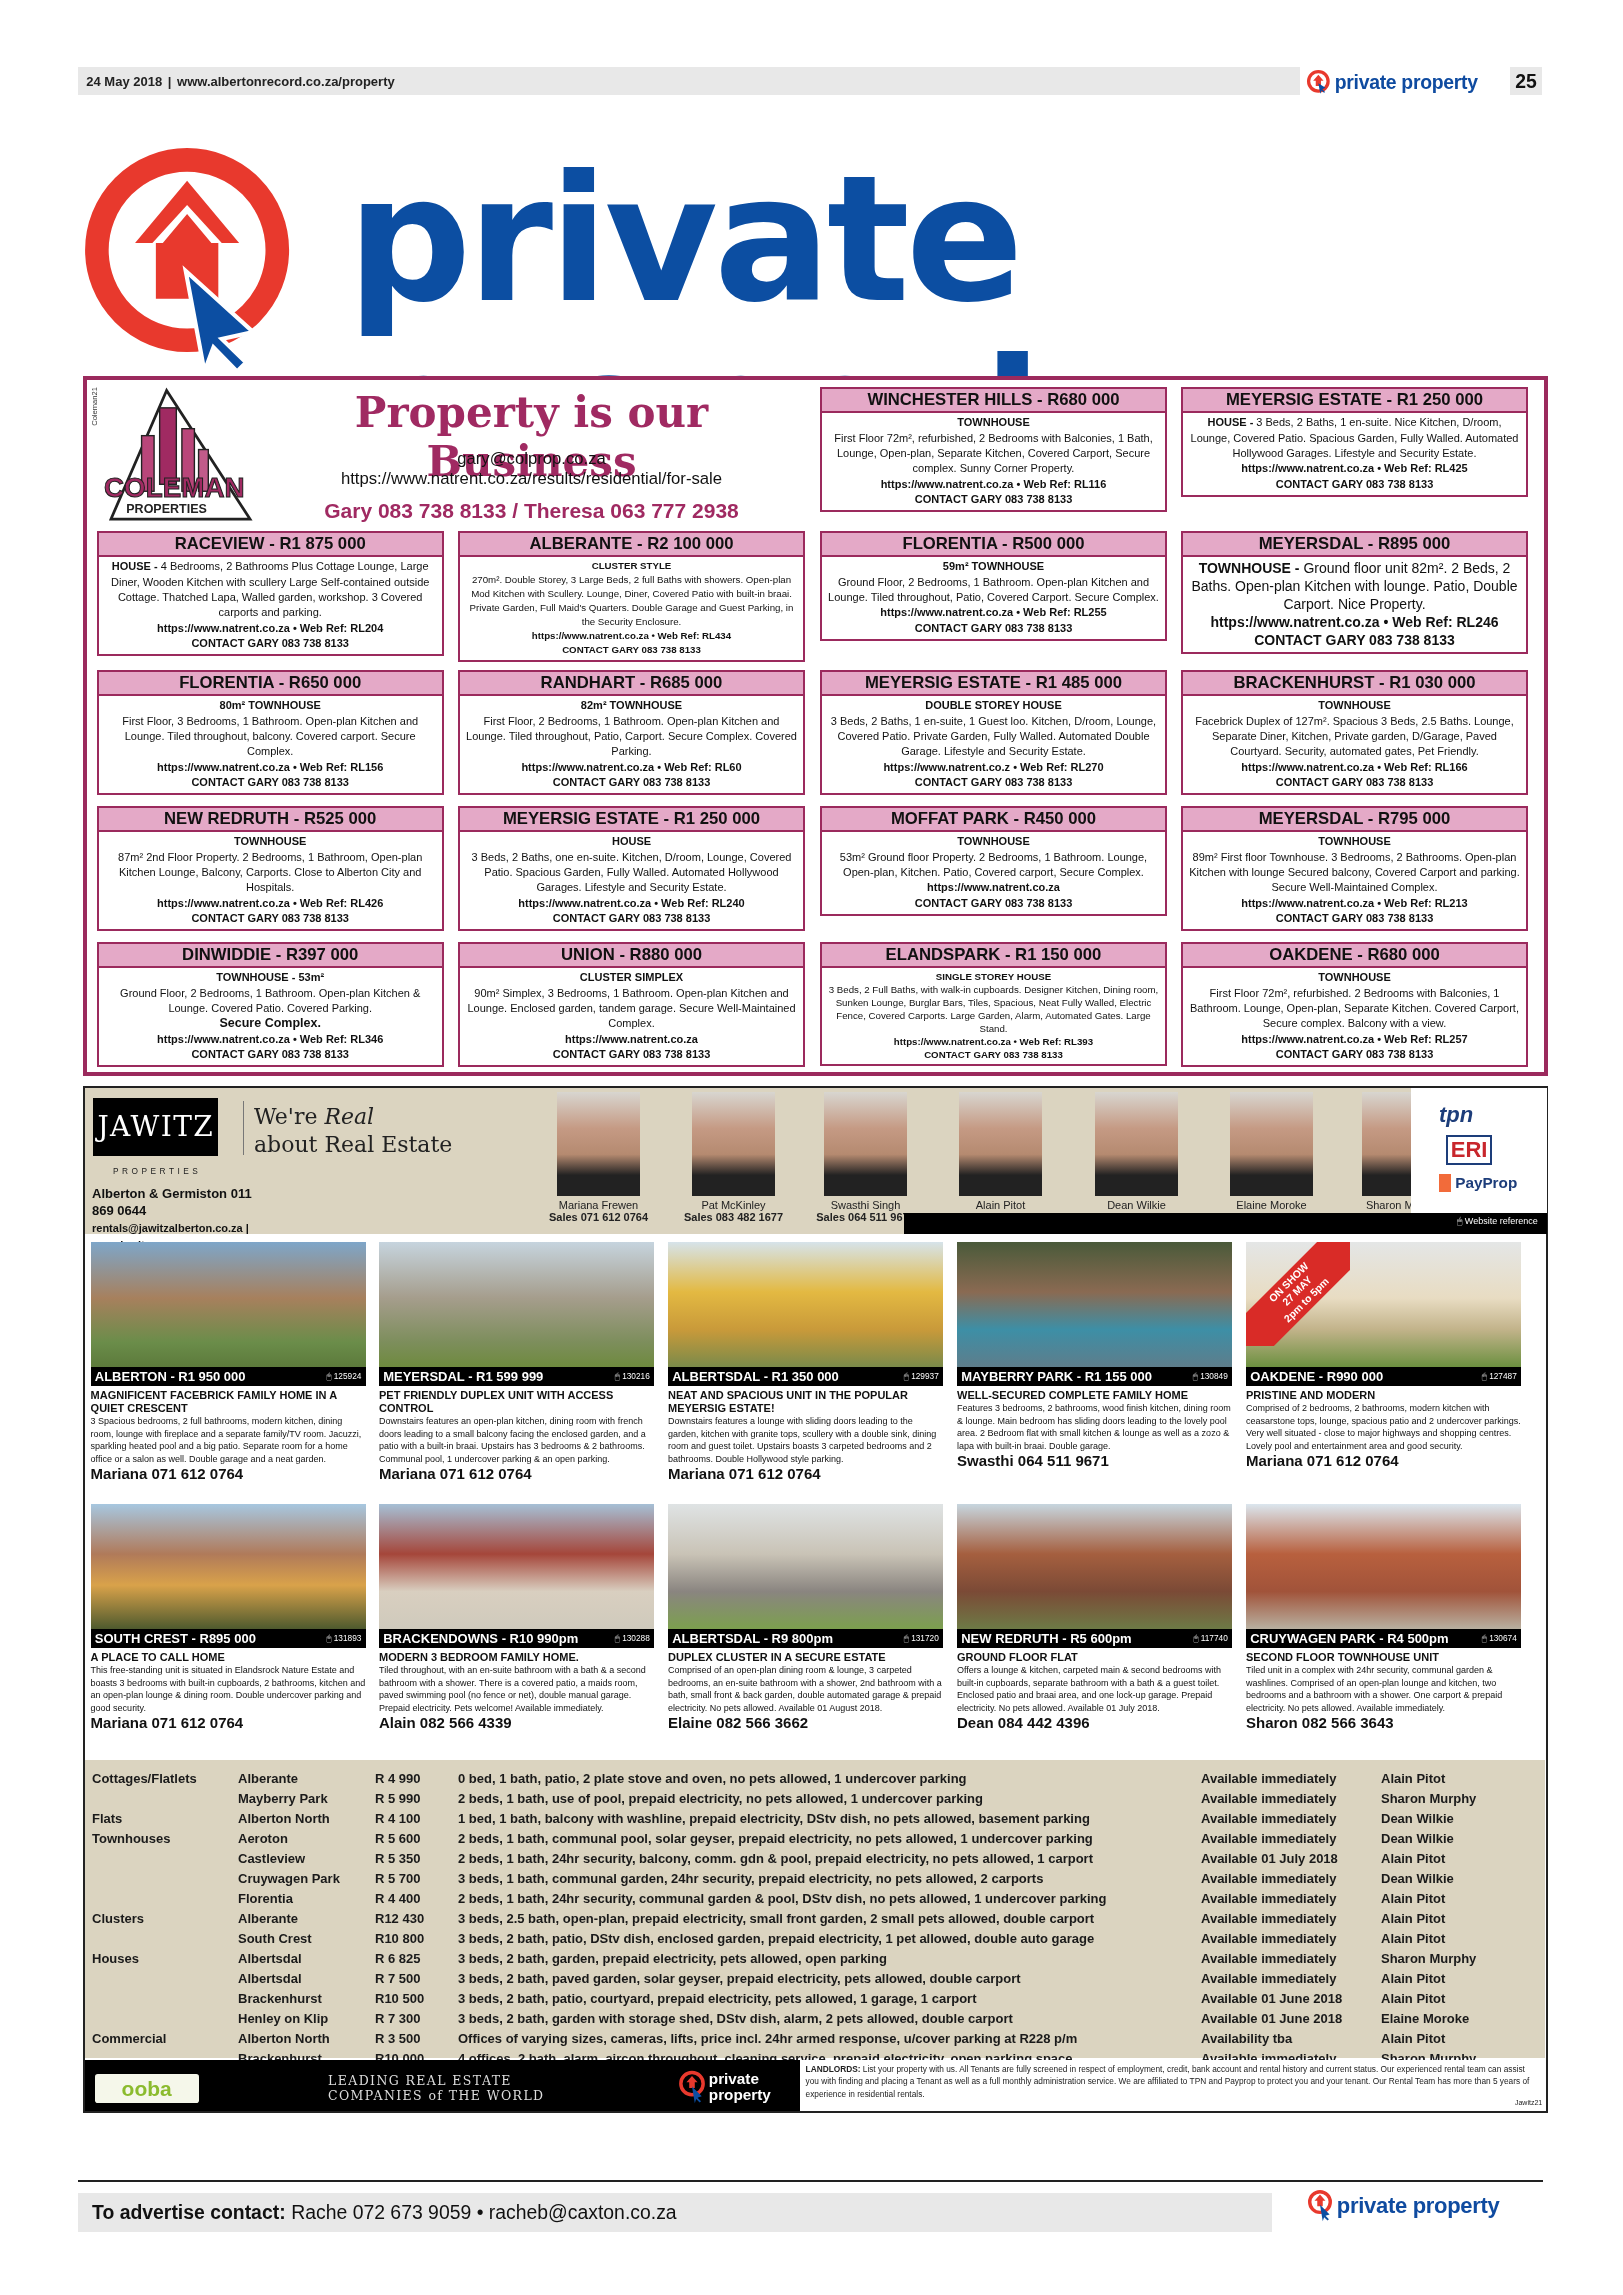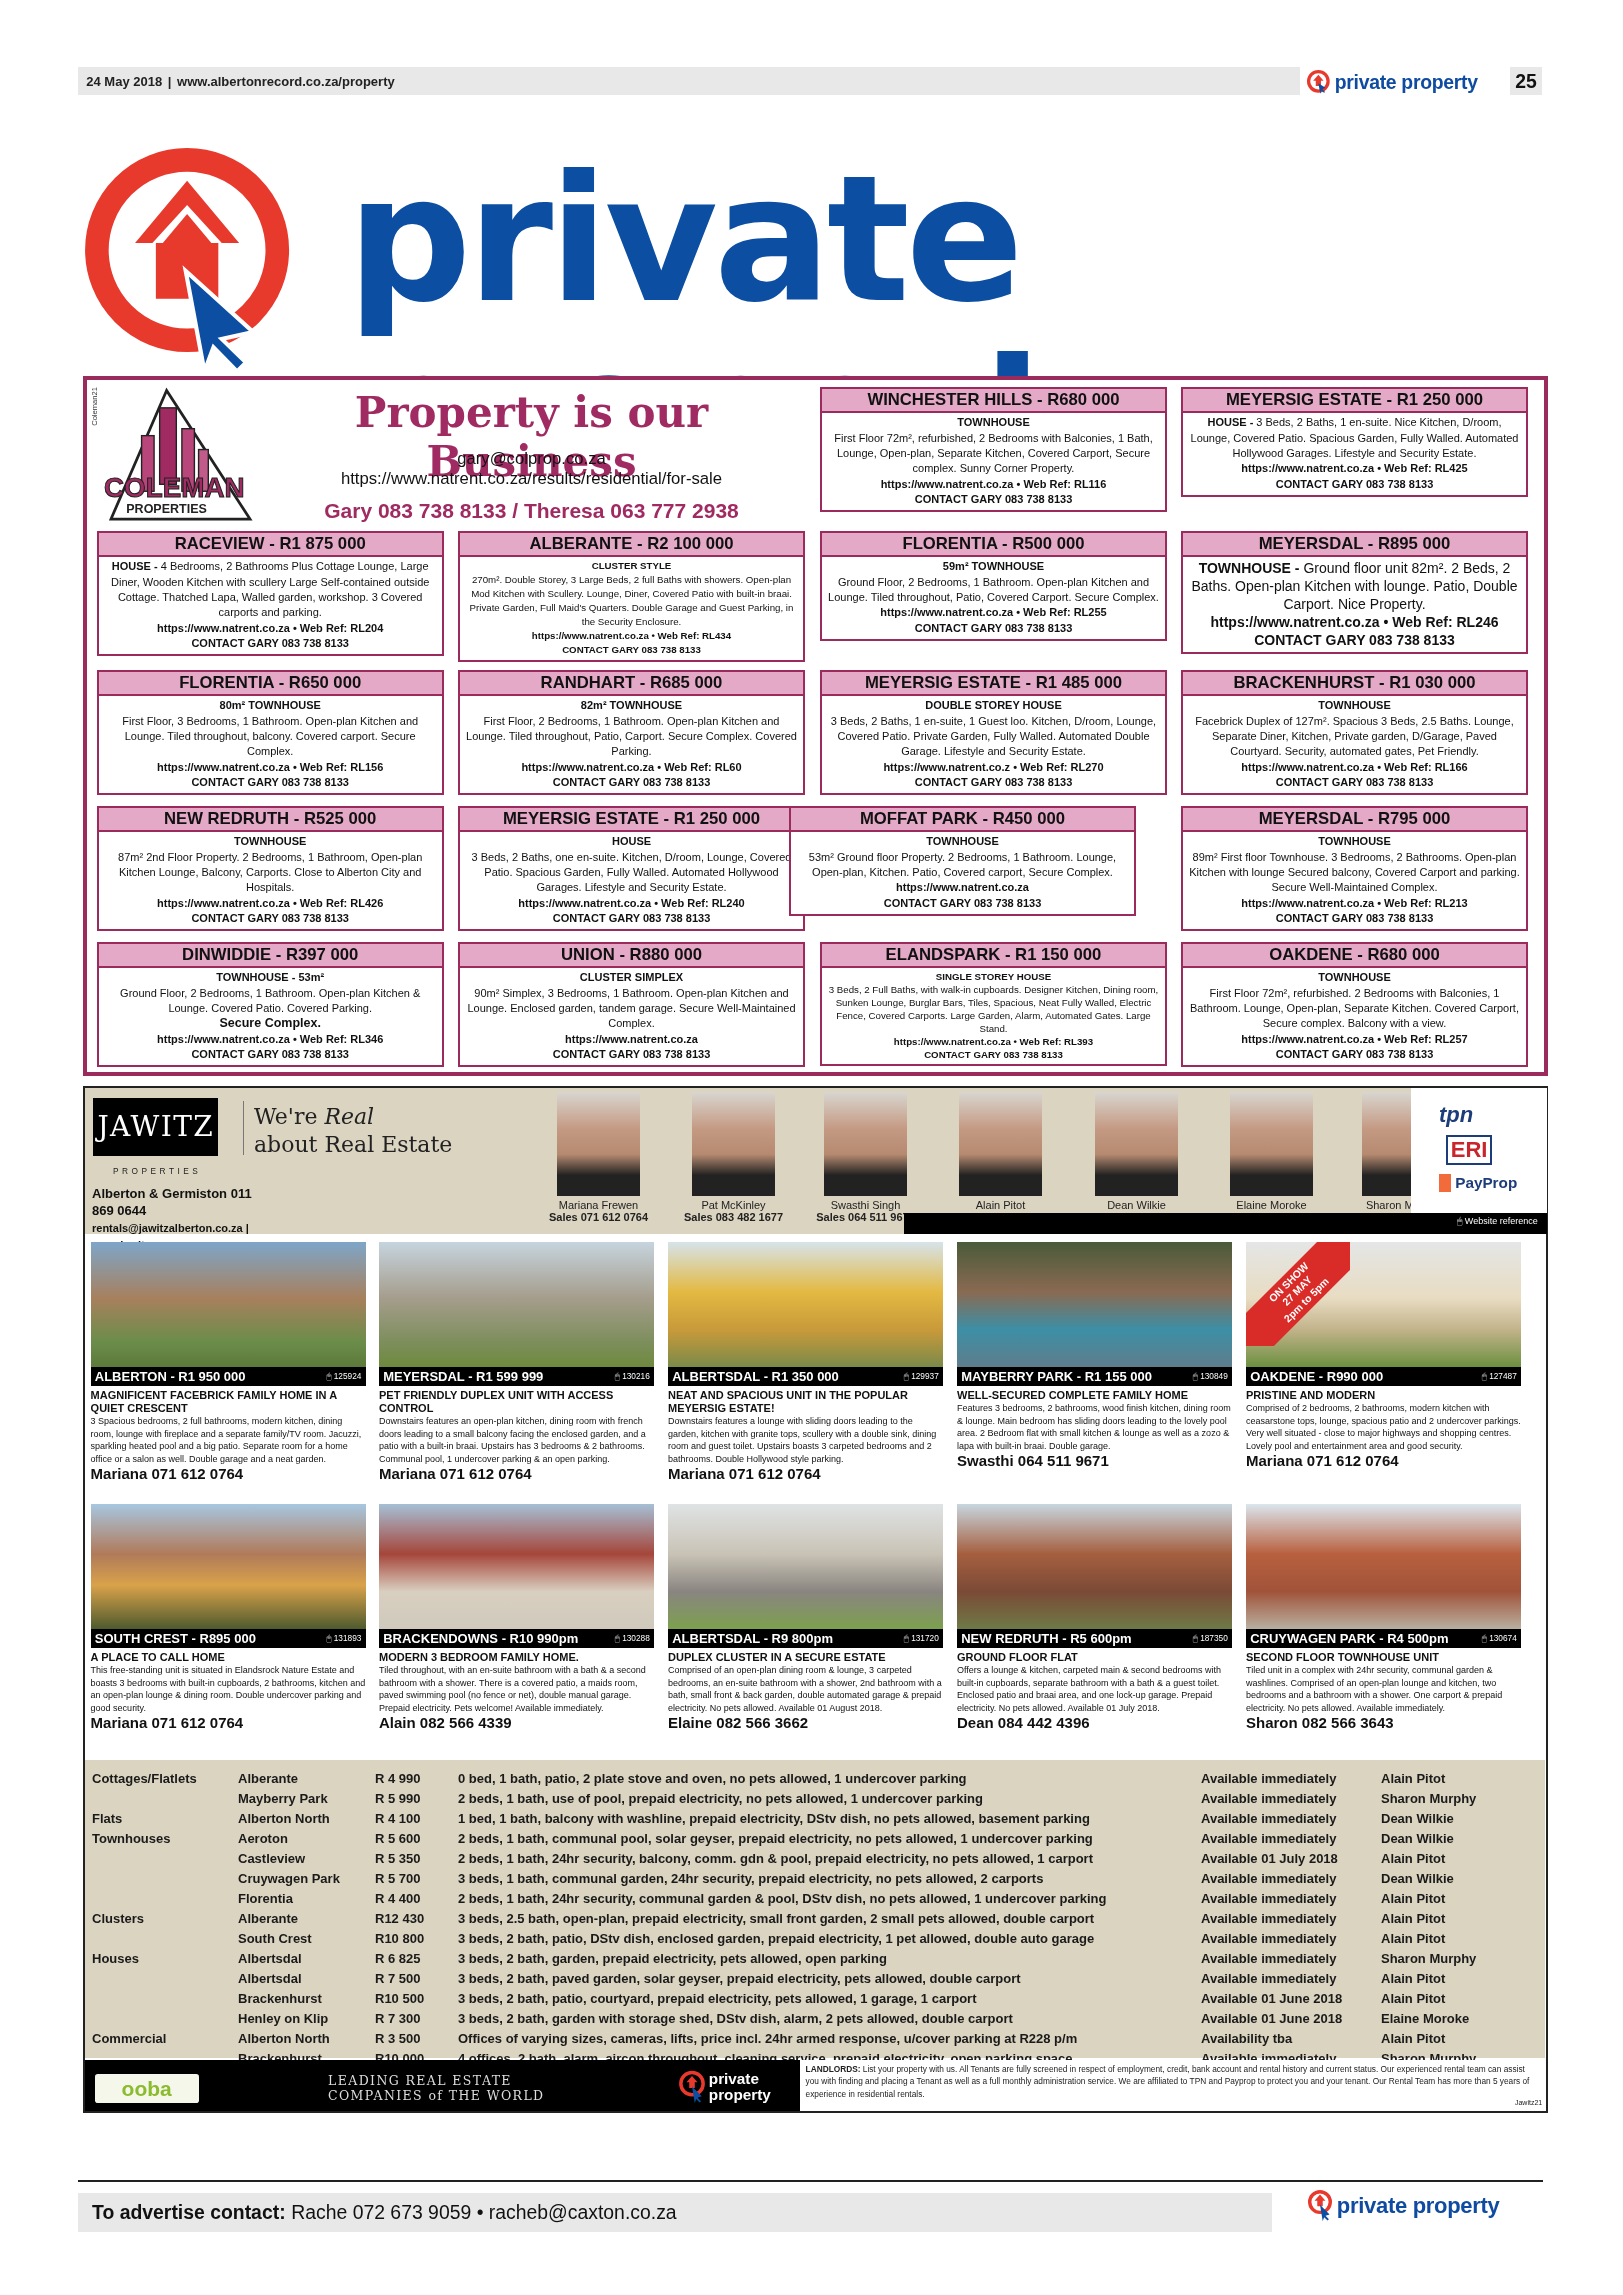--- a/index.html
+++ b/index.html
@@ -222,21 +222,21 @@
   </div>
   <div class="lcard" style="left:371px; top:426px;">
     <div class="lhead">MEYERSIG ESTATE - R1 250 000</div>
     <div class="lbody">
         <div class="ltype">HOUSE</div>
         <div>3 Beds, 2 Baths, one en-suite. Kitchen, D/room, Lounge, Covered Patio. Spacious Garden, Fully Walled. Automated Hollywood Garages. Lifestyle and Security Estate.</div>
         <div class="lref">https://www.natrent.co.za • Web Ref: RL240</div>
         <div class="lcontact">CONTACT GARY 083 738 8133</div>
       </div>
   </div>
-  <div class="lcard" style="left:702px; top:426px;">
+  <div class="lcard" style="left:733px; top:426px;">
     <div class="lhead">MOFFAT PARK - R450 000</div>
     <div class="lbody">
         <div class="ltype">TOWNHOUSE</div>
         <div>53m² Ground floor Property. 2 Bedrooms, 1 Bathroom. Lounge, Open-plan, Kitchen. Patio, Covered carport, Secure Complex.</div>
         <div class="lref">https://www.natrent.co.za</div>
         <div class="lcontact">CONTACT GARY 083 738 8133</div>
       </div>
   </div>
   <div class="lcard" style="left:1094px; top:426px;">
     <div class="lhead">MEYERSDAL - R795 000</div>
@@ -434,21 +434,21 @@
         <span class="pref"><span>🖱</span> <span>131720</span></span>
       </div>
     <div class="phead">DUPLEX CLUSTER IN A SECURE ESTATE</div>
     <div class="pdesc">Comprised of an open-plan dining room &amp; lounge, 3 carpeted bedrooms, an en-suite bathroom with a shower, 2nd bathroom with a bath, small front &amp; back garden, double automated garage &amp; prepaid electricity. No pets allowed. Available 01 August 2018.</div>
     <div class="pagent">Elaine 082 566 3662</div>
   </div>
   <div class="pcard" style="left:872px; top:416px;">
     <div class="pimg" style="background:linear-gradient(180deg,#c7d6df 0%,#a55f3f 40%,#7b4a36 70%,#6d7a46 100%);"></div>
     <div class="pbar">
         <span class="ptitle">NEW REDRUTH - R5 600pm</span>
-        <span class="pref"><span>🖱</span> <span>187350</span></span>
+        <span class="pref"><span>🖱</span> <span>117740</span></span>
       </div>
     <div class="phead">GROUND FLOOR FLAT</div>
     <div class="pdesc">Offers a lounge &amp; kitchen, carpeted main &amp; second bedrooms with built-in cupboards, separate bathroom with a bath &amp; a guest toilet. Enclosed patio and braai area, and one lock-up garage. Prepaid electricity. No pets allowed. Available 01 July 2018.</div>
     <div class="pagent">Dean 084 442 4396</div>
   </div>
   <div class="pcard" style="left:1161px; top:416px;">
     <div class="pimg" style="background:linear-gradient(180deg,#dbe6ee 0%,#b8603e 40%,#a1533a 70%,#b8b0a0 100%);"></div>
     <div class="pbar">
         <span class="ptitle">CRUYWAGEN PARK - R4 500pm</span>
         <span class="pref"><span>🖱</span> <span>130674</span></span>

